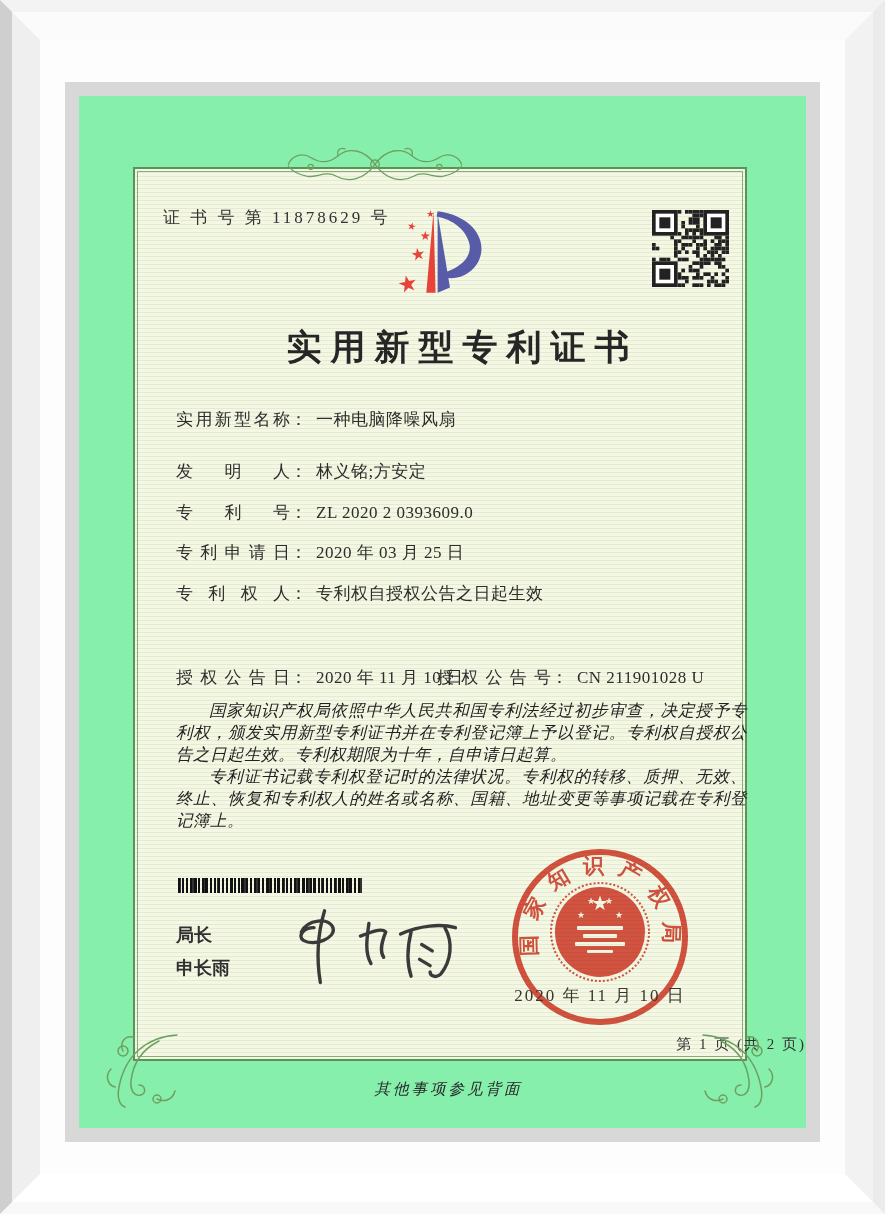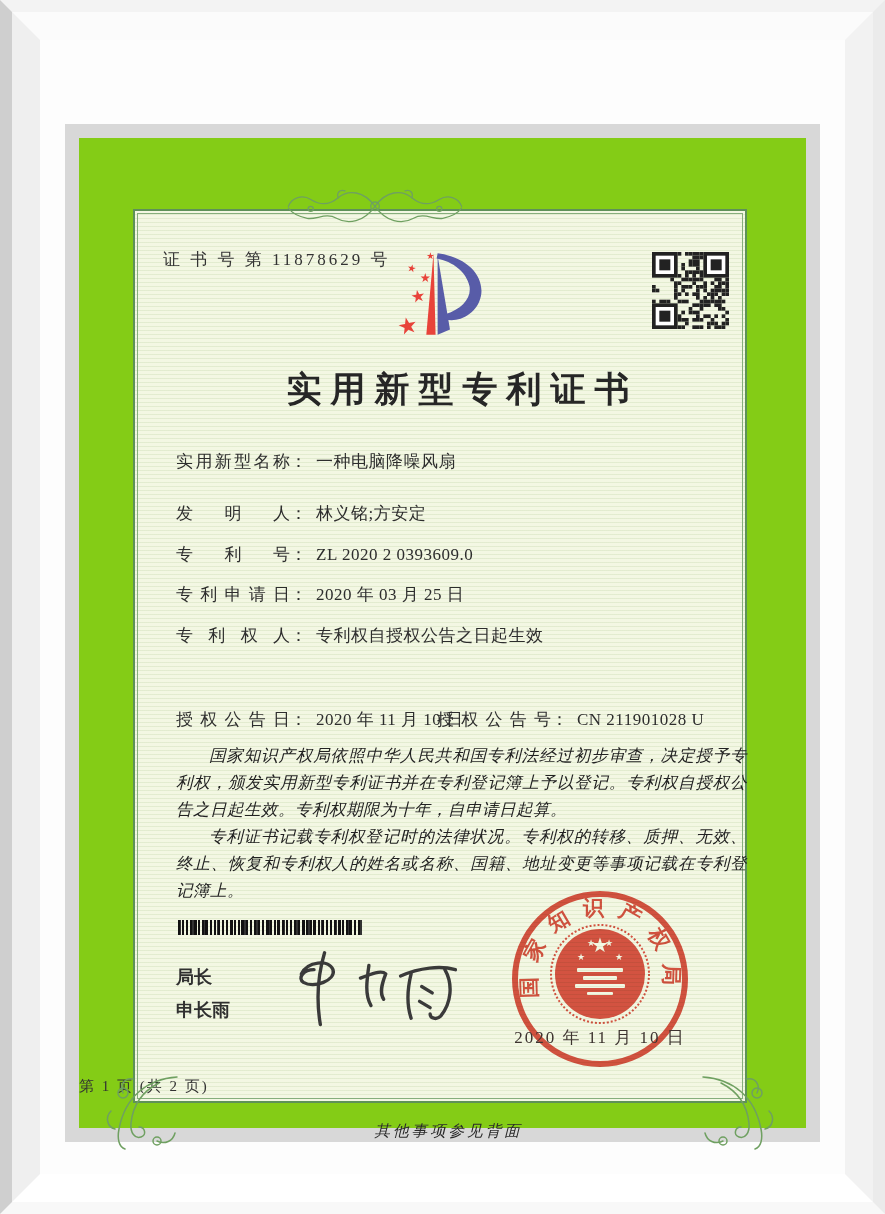--- a/index.html
+++ b/index.html
@@ -3,59 +3,59 @@
 <meta charset="utf-8">
 <style>
   html,body{margin:0;padding:0;background:#e9e9e9;}
   .stage{position:relative;width:885px;height:1214px;overflow:hidden;background:#fff;
          font-family:"Liberation Serif","DejaVu Serif",serif;color:#2d2d2d;}
   
   .f1{position:absolute;inset:0;border:12px solid;border-color:#f3f3f3 #ebebeb #f8f8f8 #cfcfcf;}
   .f2{position:absolute;inset:12px;border:28px solid;border-color:#fbfbfb #f2f2f2 #ffffff #efefef;}
   .mat{position:absolute;inset:40px;background:#fdfdfd;}
   
-  .paper{position:absolute;left:79px;right:79px;top:96px;bottom:86px;background:#84cc16;
-         box-shadow:0 0 0 14px #d8d8d8;margin-top:42px;}
+  .paper{position:absolute;left:79px;right:79px;top:96px;bottom:86px;background:#86efac;
+         box-shadow:0 0 0 14px #d8d8d8;}
   .pattern{position:absolute;left:54px;top:71px;width:614px;height:894px;background-color:#f3f7e3;
      background-image:repeating-linear-gradient(0deg,rgba(150,185,120,0.18) 0 1px,rgba(255,255,255,0) 1px 4px);}
   .gborder{position:absolute;left:54px;top:71px;width:614px;height:894px;border:2px solid #5e9158;box-sizing:border-box;}
   .gborder::after{content:"";position:absolute;inset:2px;border:1px solid #86ae7c;}
   .orn{position:absolute;z-index:3;}
   .orn-top{left:206px;top:44px;width:180px;height:52px;}
   .orn-bl{left:20px;top:925px;width:85px;height:90px;}
   .orn-br{left:617px;top:925px;width:85px;height:90px;transform:scaleX(-1);}
   
   .certno{position:absolute;left:84px;top:110px;font-size:17px;letter-spacing:3px;color:#333;}
   .logo{position:absolute;left:300px;top:106px;width:108px;height:100px;}
   .qr{position:absolute;left:573px;top:114px;width:77px;height:77px;}
   .title{position:absolute;left:0;right:0;top:228px;margin:0;text-align:center;
          font-size:35px;font-weight:600;letter-spacing:9px;color:#262626;padding-left:40px;}
   .row{position:absolute;left:97px;right:50px;font-size:17px;white-space:nowrap;font-family:Liberation Serif, serif;}
   .lbl{display:inline-block;width:114px;text-align:justify;text-align-last:justify;vertical-align:bottom;}
   .colon{margin:0 2px 0 0;}
   .val{margin-left:7px;letter-spacing:0.5px;}
   .grant{position:absolute;left:261px;top:0;}
-  .paras{position:absolute;left:97px;top:604px;width:571px;font-size:16.5px;line-height:27px;
+  .paras{position:absolute;left:97px;top:604px;width:571px;font-size:16.5px;line-height:22px;
          font-style:italic;letter-spacing:0.5px;color:#222;text-align:justify;}
   .paras p{margin:0;text-indent:2em;}
   .barcode{position:absolute;left:99px;top:782px;width:184px;height:15px;
      background-image:repeating-linear-gradient(90deg,#111 0 2px,rgba(0,0,0,0) 2px 4px),
                       repeating-linear-gradient(90deg,#111 0 1px,rgba(0,0,0,0) 1px 9px),
                       repeating-linear-gradient(90deg,#333 0 3px,rgba(0,0,0,0) 3px 13px);}
   .signer-title{position:absolute;left:97px;top:827px;font-size:18px;font-weight:600;
      font-family:"Liberation Sans","DejaVu Sans",sans-serif;color:#303030;}
   .signer-name{position:absolute;left:97px;top:860px;font-size:18px;font-weight:600;
      font-family:"Liberation Sans","DejaVu Sans",sans-serif;color:#303030;}
   .signature{position:absolute;left:197px;top:800px;width:190px;height:95px;z-index:4;}
   .seal{position:absolute;left:426px;top:746px;width:190px;height:190px;z-index:4;
         mix-blend-mode:multiply;opacity:0.92;}
   .sealtxt{font-size:21px;font-weight:bold;letter-spacing:13px;fill:#d94536;}
   .sealdate{position:absolute;left:426px;top:888px;width:190px;text-align:center;z-index:5;
             font-size:17px;letter-spacing:2px;color:#3d3430;}
-  .pagefoot{position:absolute;left:0;right:0;top:939px;text-align:left;font-size:15px;letter-spacing:2px;color:#333;}
+  .pagefoot{position:absolute;left:0;right:0;top:939px;text-align:right;font-size:15px;letter-spacing:2px;color:#333;}
   .backnote{position:absolute;left:0;right:0;top:983px;text-align:center;font-size:15.5px;
             font-style:italic;letter-spacing:3px;color:#2a2a2a;padding-left:12px;}
   .g-stroke{fill:none;stroke:#6fa061;stroke-width:1.5;stroke-linecap:round;}
   .sig-stroke{fill:none;stroke:#3a3a3a;stroke-width:3.2;stroke-linecap:round;stroke-linejoin:round;}
 </style>
 </head>
 <body>
 
 <div class="stage">
   <div class="f1"></div>

